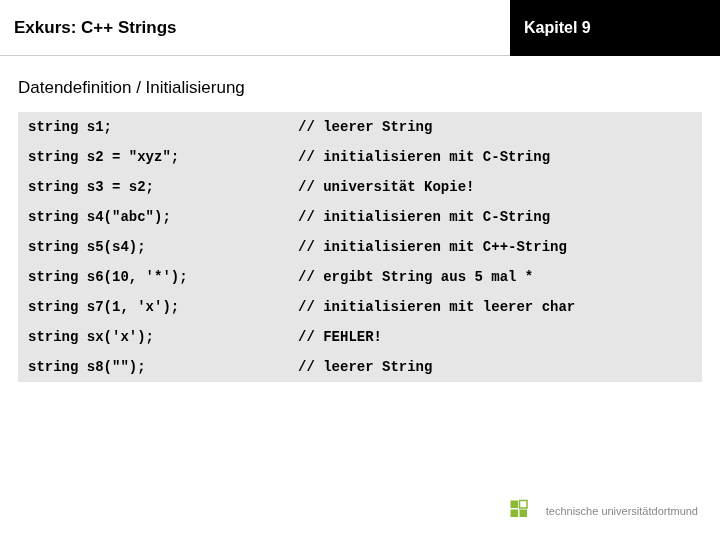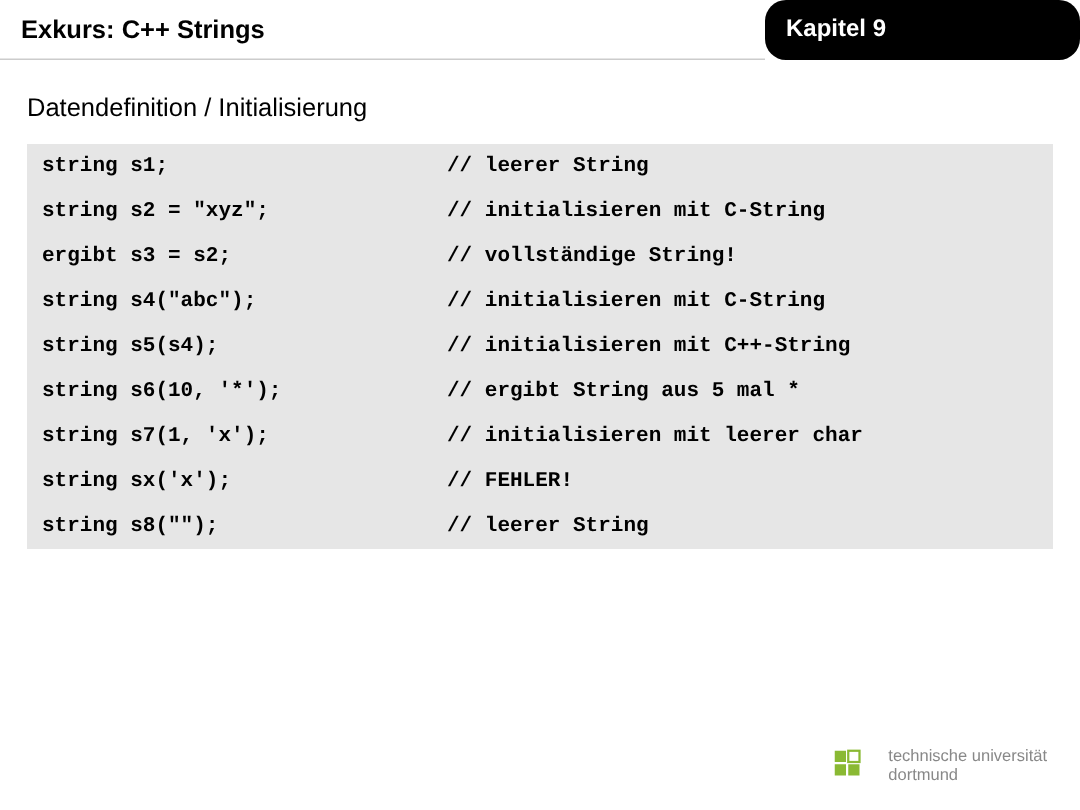--- a/index.html
+++ b/index.html
@@ -1,28 +1,28 @@
 <!DOCTYPE html>
 <html><head>
 <meta charset="utf-8">
 <style>
 * { margin: 0; padding: 0; box-sizing: border-box; }
 body { width: 720px; height: 540px; font-family: Arial, Helvetica, sans-serif; background: #fff; position: relative; overflow: hidden; }
-.header { display: flex; height: 40px; }
+.header { display: flex; height: 56px; }
 .header-left { flex: 1; background: #fff; display: flex; align-items: center; padding-left: 14px; font-weight: bold; font-size: 17px; color: #000; border-bottom: 1px solid #ccc; }
-.header-right { width: 210px; background: #000; color: #fff; display: flex; align-items: center; padding-left: 14px; font-weight: bold; font-size: 16px; border-radius: 14px; }
+.header-right { width: 210px; background: #000; color: #fff; display: flex; align-items: center; padding-left: 14px; font-weight: bold; font-size: 16px; }
 .content { padding: 22px 18px 0 18px; }
 .section-title { font-weight: normal; font-size: 17px; color: #000; margin-bottom: 14px; }
 .code-table { width: 100%; border-collapse: collapse; background: #e6e6e6; padding-left: 20px; }
 .code-table td { font-family: "Courier New", Courier, monospace; font-weight: bold; font-size: 14px; padding: 7px 10px; color: #000; white-space: nowrap; }
 .code-table td.code-col { width: 270px; }
 .footer { position: absolute; bottom: 14px; right: 22px; display: flex; align-items: center; gap: 10px; }
 .tu-logo { width: 30px; height: 30px; position: relative; }
 .tu-logo svg { width: 100%; height: 100%; }
-.uni-text { display: flex; flex-direction: column; color: #888; font-size: 11px; line-height: 1.15; }
+.uni-text { display: flex; flex-direction: row; color: #888; font-size: 11px; line-height: 1.15; }
 </style>
 </head>
 <body>
 
 <div class="header">
   <div class="header-left">Exkurs: C++ Strings</div>
   <div class="header-right">Kapitel 9</div>
 </div>
 
 <div class="content">
@@ -31,22 +31,22 @@
     <tbody id="code-tbody">
         <tr>
           <td class="code-col">string s1;</td>
           <td>// leerer String</td>
         </tr>
         <tr>
           <td class="code-col">string s2 = "xyz";</td>
           <td>// initialisieren mit C-String</td>
         </tr>
         <tr>
-          <td class="code-col">ergibt s3 = s2;</td>
-          <td>// vollständige String!</td>
+          <td class="code-col">string s3 = s2;</td>
+          <td>// universität Kopie!</td>
         </tr>
         <tr>
           <td class="code-col">string s4("abc");</td>
           <td>// initialisieren mit C-String</td>
         </tr>
         <tr>
           <td class="code-col">string s5(s4);</td>
           <td>// initialisieren mit C++-String</td>
         </tr>
         <tr>

